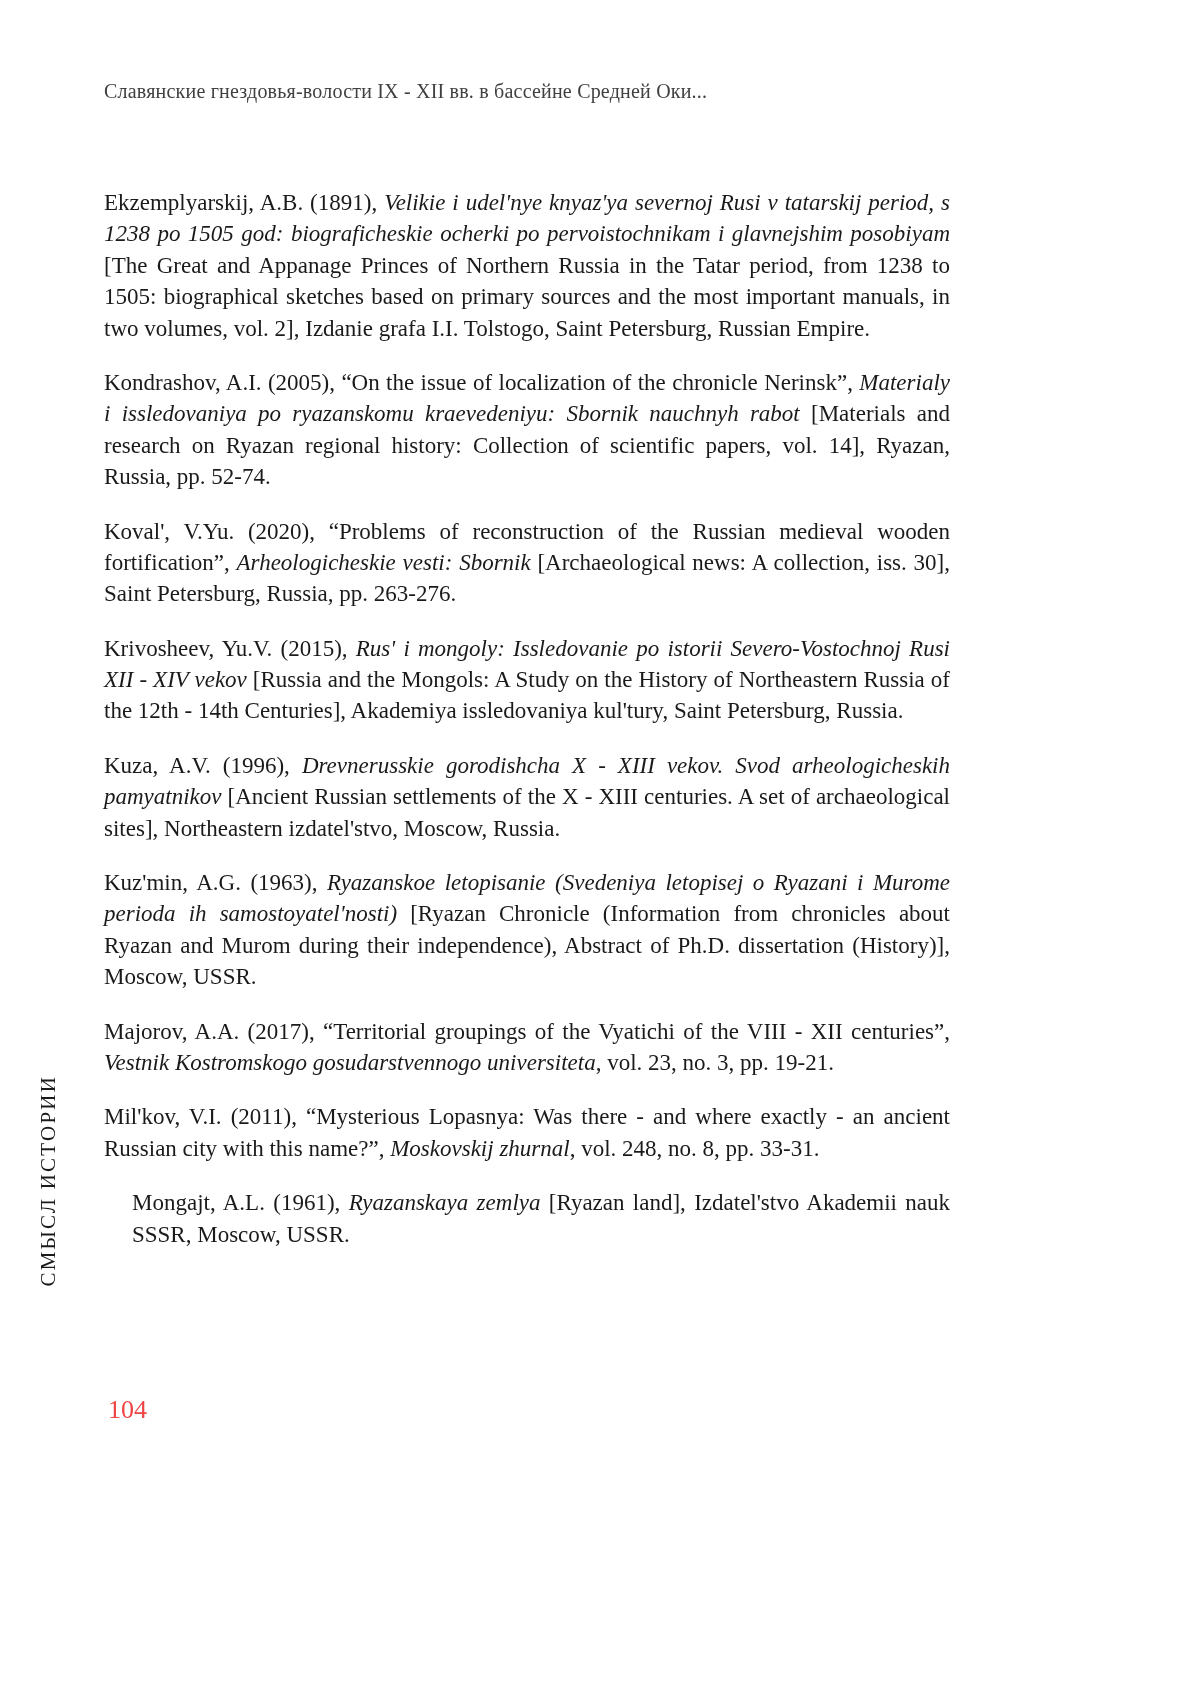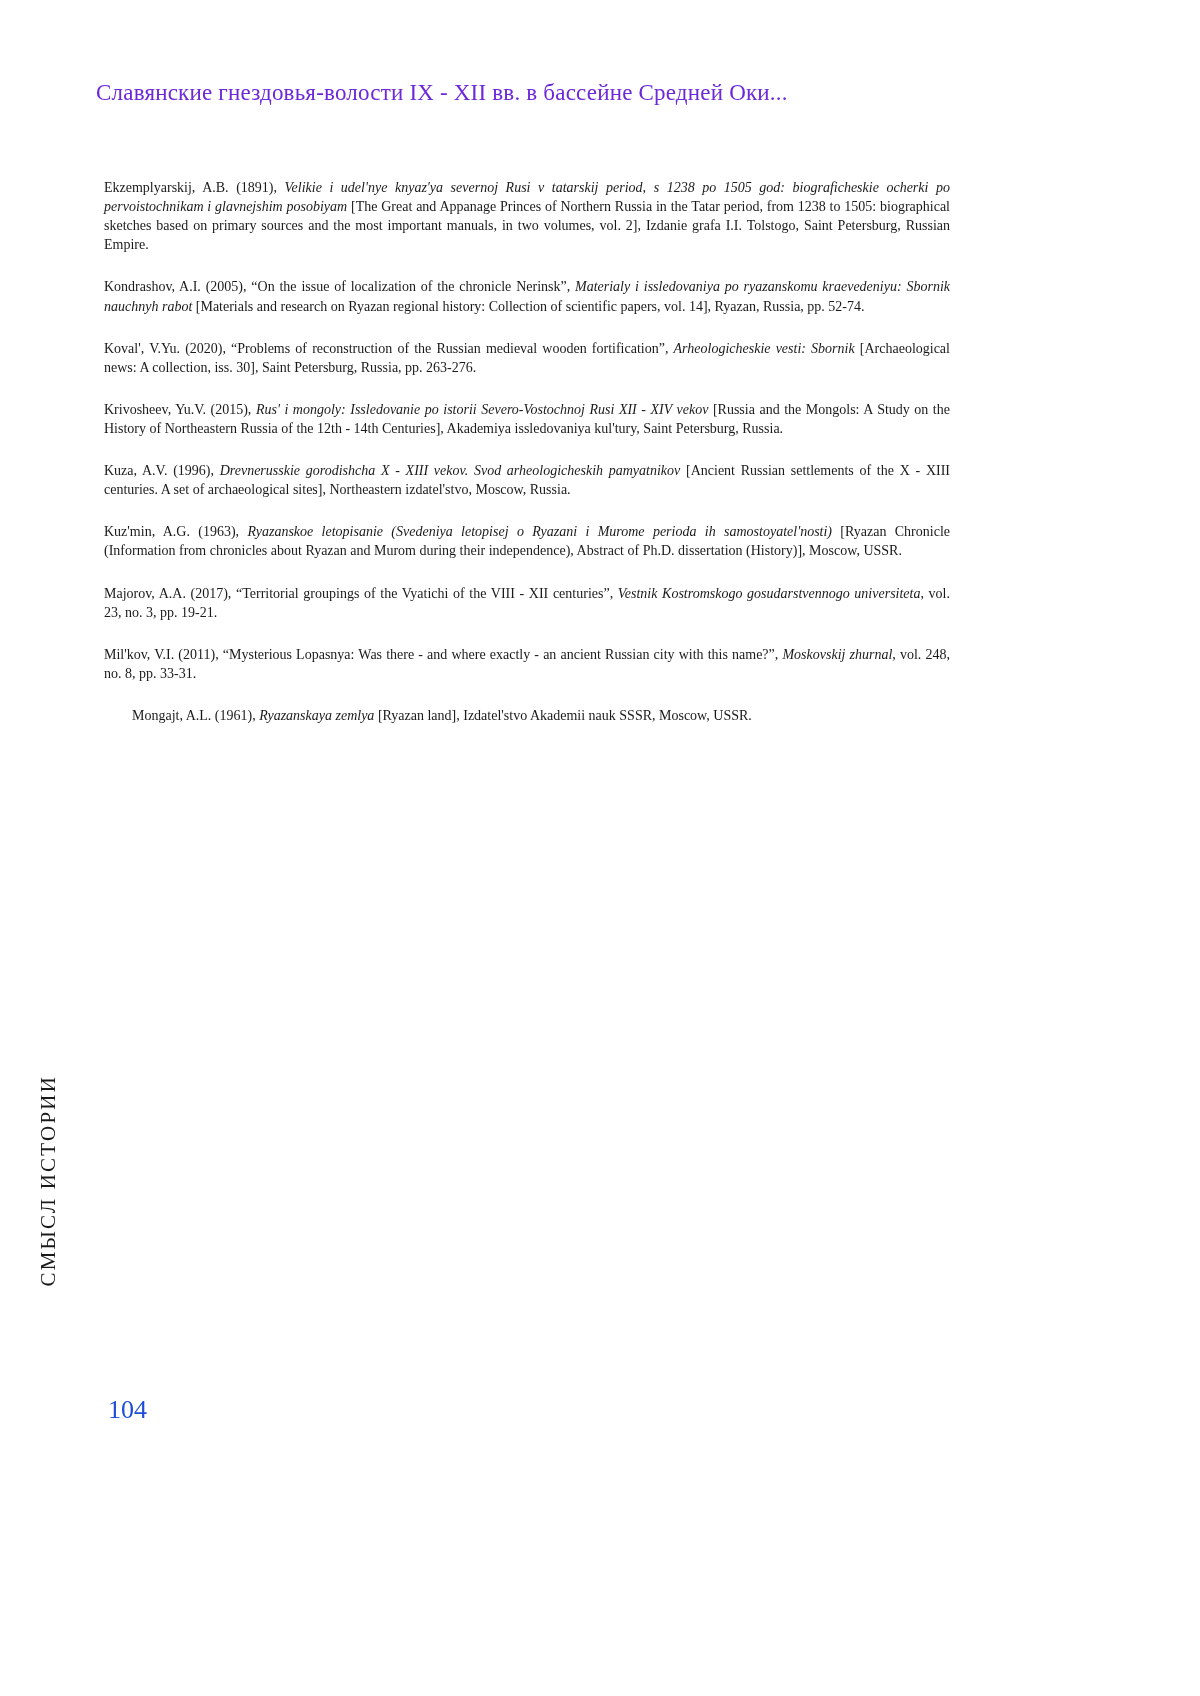--- a/index.html
+++ b/index.html
@@ -14,60 +14,60 @@
     font-family: "Liberation Serif", serif;
     color: #1a1a1a;
     overflow: hidden;
   }
   .page {
     position: absolute;
     inset: 0;
   }
   .running-head {
     position: absolute;
-    left: 96px;
+    left: 104px;
     top: 80px;
     width: 860px;
-    font-size: 23px;
+    font-size: 20px;
     letter-spacing: 0.2px;
-    color: #6d28d9;
+    color: #404040;
   }
   .side-label {
     position: absolute;
     left: 36px;
     top: 1075px;
     writing-mode: vertical-rl;
     transform: rotate(180deg);
     font-size: 21px;
     letter-spacing: 2.2px;
     color: #1a1a1a;
     font-family: "Liberation Serif", serif;
   }
   .content {
     position: absolute;
     left: 104px;
     top: 164px;
     width: 846px;
   }
   .ref {
-    font-size: 14px;
+    font-size: 23px;
     line-height: 1.365;
     text-align: justify;
     text-justify: inter-word;
     margin-bottom: 23px;
     hyphens: manual;
   }
   .ref:last-child { margin-bottom: 0; margin-left: 28px; }
   .ref i { font-style: italic; }
   .page-number {
     position: absolute;
     left: 108px;
     top: 1395px;
     font-size: 26px;
-    color: #1d4ed8;
+    color: #ef4444;
   }
 </style>
 </head>
 <body>
 
 <div class="page">
 
   <div class="running-head">Славянские гнездовья-волости IX - XII вв. в бассейне Средней Оки...</div>
 
   <div class="side-label">СМЫСЛ ИСТОРИИ</div>

